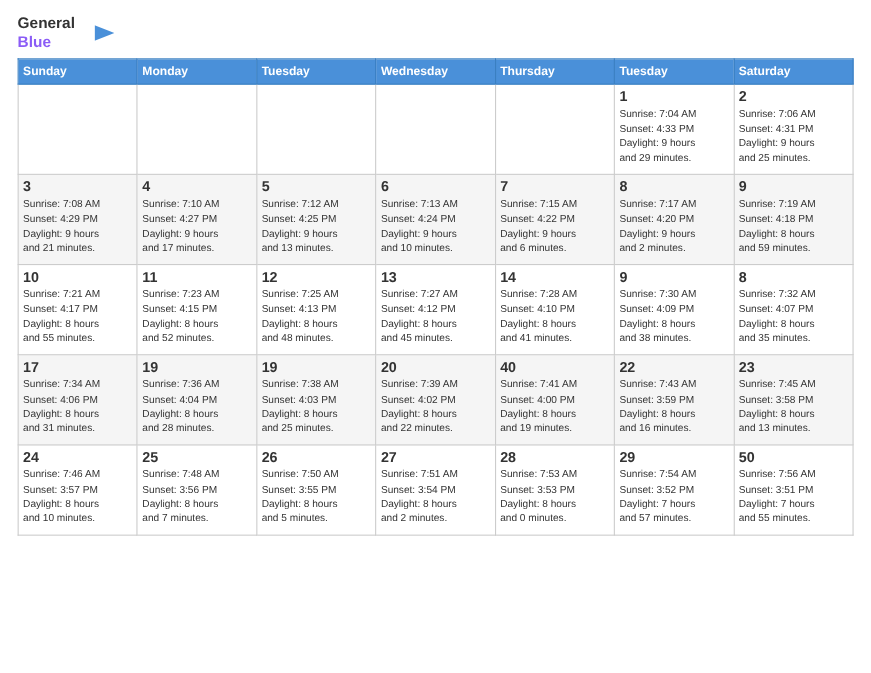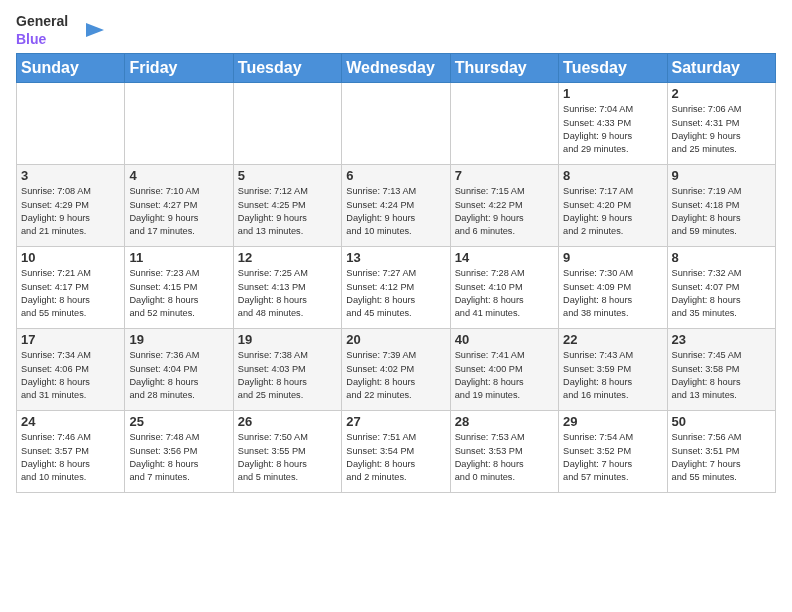--- a/index.html
+++ b/index.html
@@ -39,21 +39,21 @@
       color: #555;
     }
     table {
       width: 100%;
       border-collapse: collapse;
       table-layout: fixed;
     }
     thead tr th {
       background-color: #4a90d9;
       color: #fff;
-      font-size: 16px;
+      font-size: 11px;
       font-weight: bold;
       padding: 5px 4px;
       text-align: left;
       border: 1px solid #3a7fc1;
     }
     tbody tr td {
       vertical-align: top;
       border: 1px solid #ccc;
       padding: 3px 4px;
       font-size: 9.2px;
@@ -97,21 +97,21 @@
     <div class="title-block">
       <div class="month-title"></div>
       <div class="location"></div>
     </div>
   </div>
 
   <table>
     <thead>
       <tr>
       <th>Sunday</th>
-          <th>Friday</th>
+          <th>Monday</th>
           <th>Tuesday</th>
           <th>Wednesday</th>
           <th>Thursday</th>
           <th>Tuesday</th>
           <th>Saturday</th>
         </tr>
     </thead>
     <tbody id="calendar-body">
     <tr>
           <td class="empty-cell"></td>

